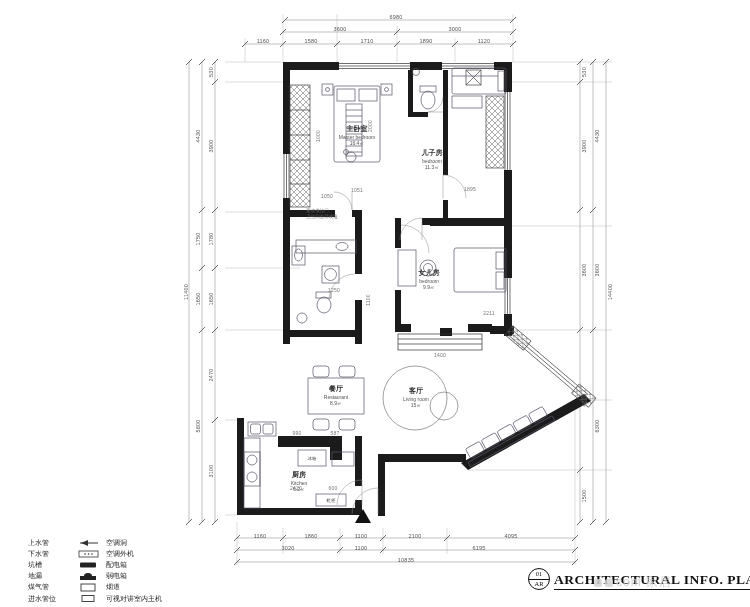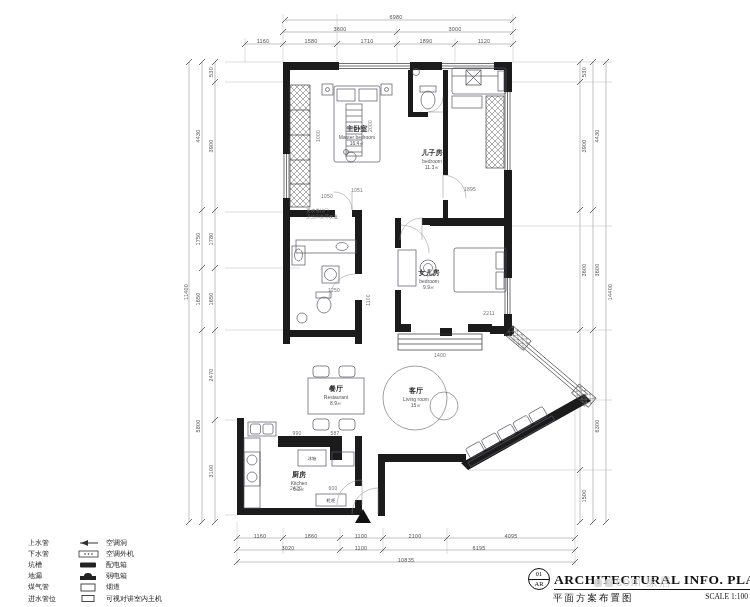--- a/index.html
+++ b/index.html
@@ -372,24 +372,20 @@
 </div>
 
 <div id="titleblock">
   <div class="tb-row1">
     <div class="tb-circle">
       <div>01</div>
       <div class="bot">AR</div>
     </div>
     <div class="tb-title">ARCHITECTURAL  INFO.  PLAN</div>
   </div>
-  <div class="tb-row2">
-    <span class="tb-cn">平面方案布置图</span>
-    <span class="tb-scale">SCALE 1:100</span>
-  </div>
 </div>
 
 <div id="watermark">
   <i></i>
       <i></i>
   <span>com 家居</span>
 </div>
 
 </div>
 

